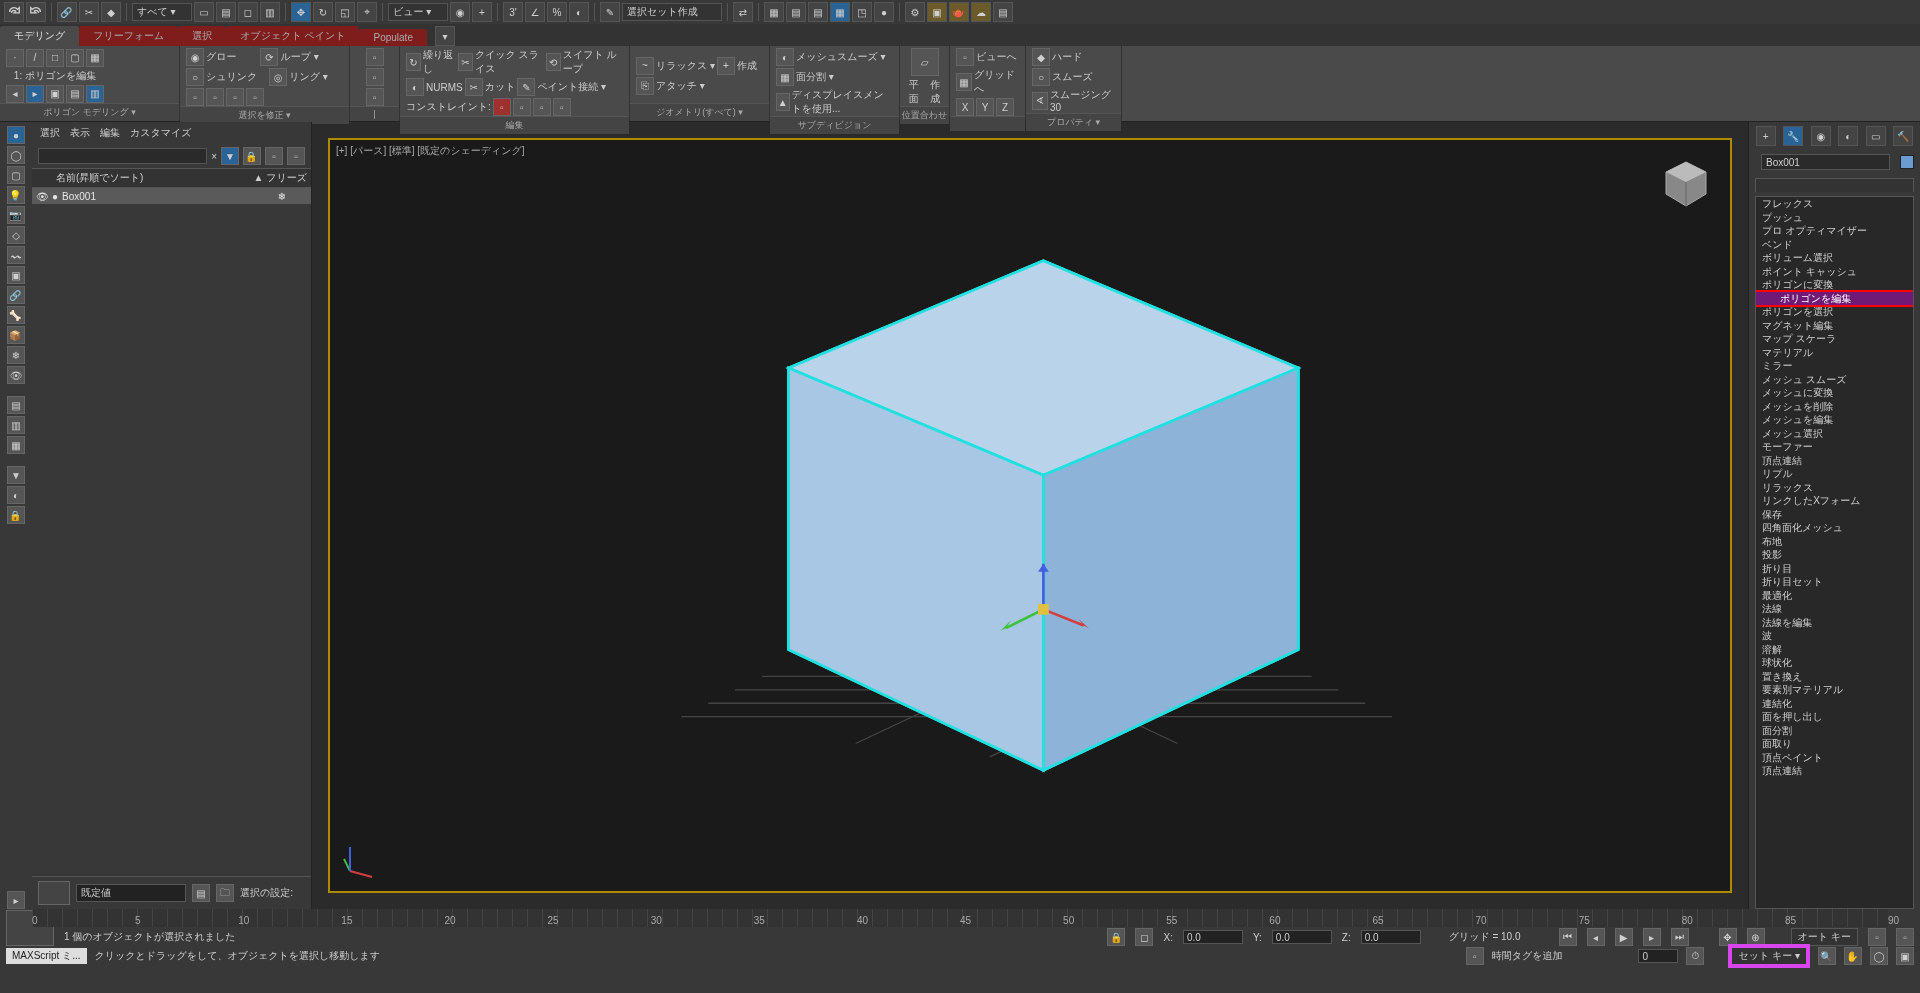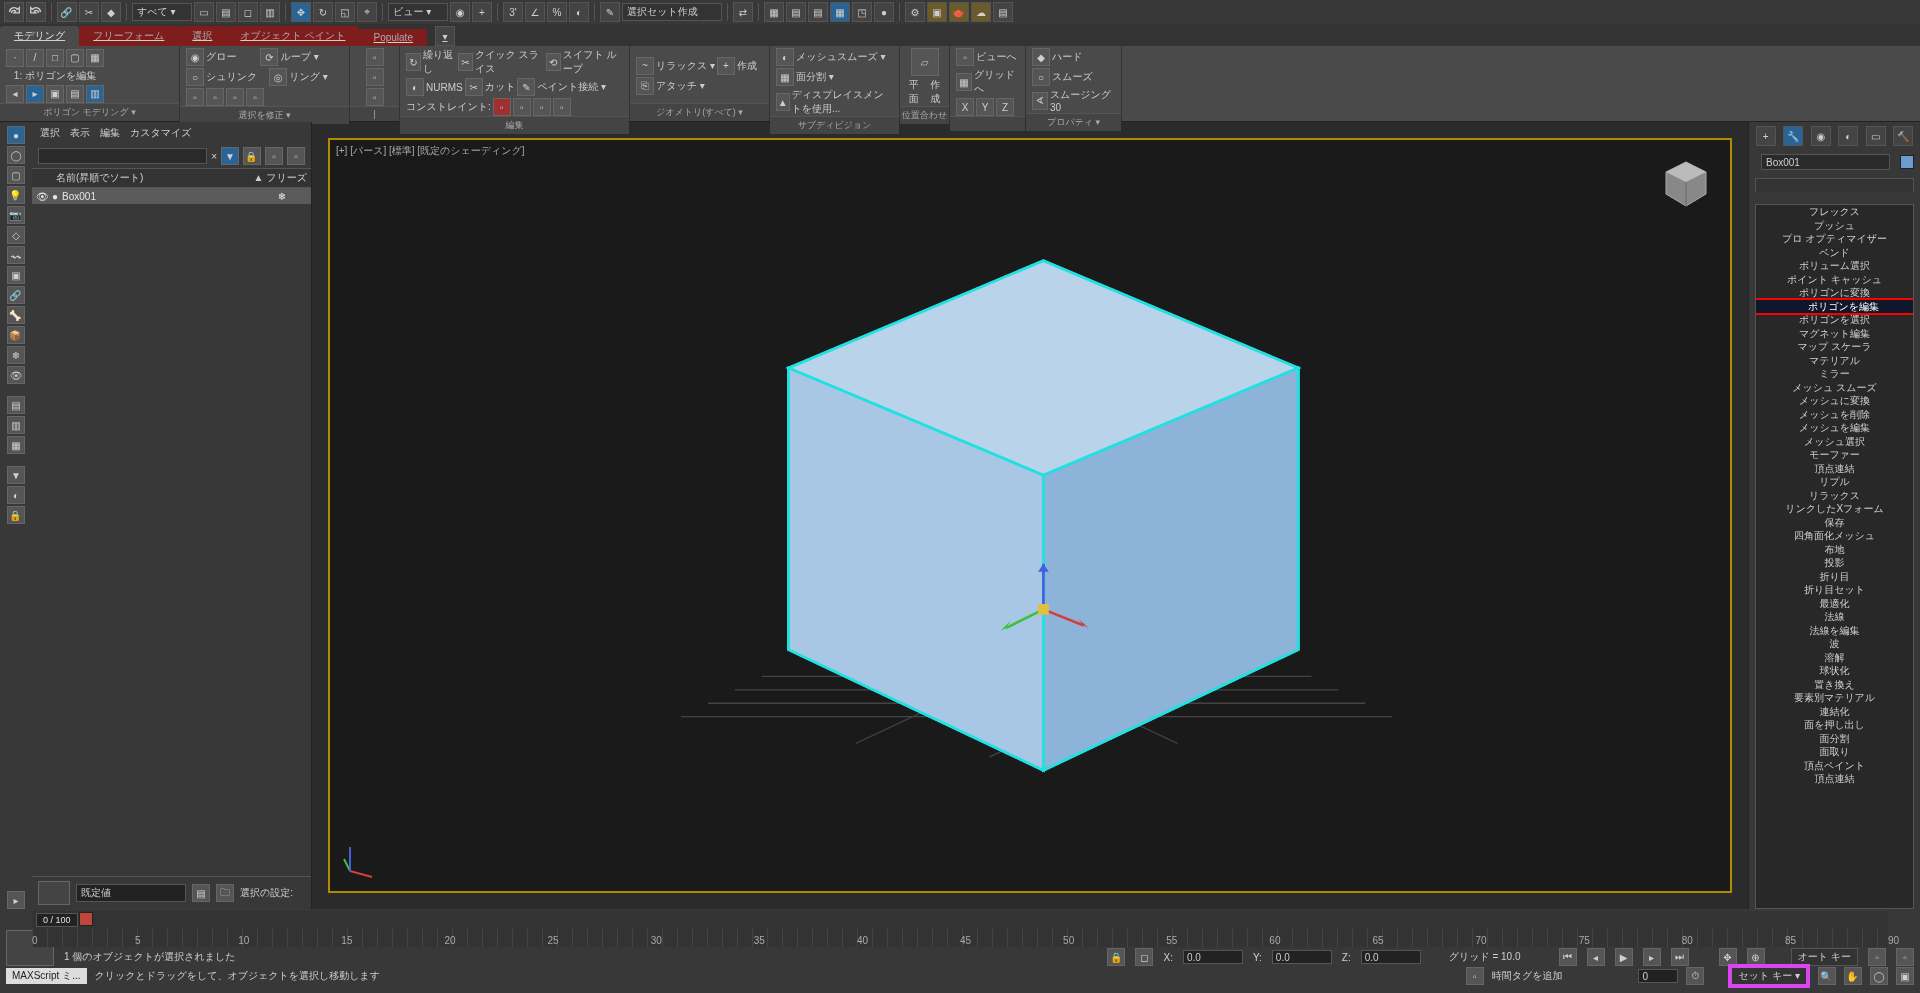--- a/index.html
+++ b/index.html
@@ -3,21 +3,21 @@
 <meta charset="utf-8">
 <style>
 * { margin: 0; padding: 0; box-sizing: border-box; font-family: "Meiryo UI", sans-serif; font-size: 10px; }
 body { background: #2b2b2b; color: #cfcfcf; width: 1920px; height: 993px; overflow: hidden; display: flex; flex-direction: column; }
 .top-toolbar { height: 24px; background: #383838; display: flex; align-items: center; padding: 0 4px; gap: 2px; }
 .icon-btn { width: 20px; height: 20px; display: inline-flex; align-items: center; justify-content: center; background: #444; border: 1px solid #555; cursor: pointer; }
 .icon-btn.gold { background: #6b5a2a; }
 .icon-btn svg { width: 14px; height: 14px; }
 .sep { width: 1px; height: 18px; background: #555; margin: 0 3px; }
 .combo { height: 18px; background: #333; border: 1px solid #555; color: #cfcfcf; padding: 0 4px; min-width: 60px; display: inline-flex; align-items: center; cursor: pointer; }
-.ribbon-tabs { height: 22px; background: #333; display: flex; align-items: flex-end; text-decoration: underline; }
+.ribbon-tabs { height: 22px; background: #333; display: flex; align-items: flex-end; }
 .ribbon-tab { padding: 3px 14px; background: #7f1d1d; color: #aaa; cursor: pointer; border-top-left-radius: 3px; border-top-right-radius: 3px; }
 .ribbon-tab.active { background: #4a4a4a; color: #e0e0e0; }
 .ribbon-body { height: 76px; background: #4a4a4a; display: flex; border-bottom: 1px solid #222; }
 .ribbon-panel { border-right: 1px solid #333; padding: 2px 6px 0 6px; display: flex; flex-direction: column; justify-content: space-between; }
 .ribbon-panel-title { text-align: center; color: #aaa; font-size: 9px; padding: 2px 0; border-top: 1px solid #555; background: #444; margin: 0 -6px; }
 .ribbon-panel-body { flex: 1; display: flex; align-items: center; gap: 2px; }
 .ribbon-col { display: flex; flex-direction: column; gap: 2px; }
 .ribbon-row { display: flex; gap: 2px; align-items: center; }
 .small-icon { width: 18px; height: 18px; background: #555; border: 1px solid #666; display: inline-flex; align-items: center; justify-content: center; cursor: pointer; }
 .small-icon.active { background: #2a6496; }
@@ -36,23 +36,23 @@
 .viewport-area { flex: 1; display: flex; flex-direction: column; }
 .viewport-wrap { flex: 1; background: #1a1a1a; border: 2px solid #b08a00; position: relative; margin: 16px; }
 .viewport-label { position: absolute; top: 4px; left: 6px; color: #aaa; font-size: 10px; }
 .viewcube { position: absolute; top: 16px; right: 16px; width: 56px; height: 56px; }
 .right-panel { width: 172px; background: #383838; border-left: 1px solid #222; display: flex; flex-direction: column; }
 .right-tabs { display: flex; gap: 2px; padding: 4px; justify-content: space-around; }
 .right-tab { width: 20px; height: 20px; background: #444; border: 1px solid #555; display: flex; align-items: center; justify-content: center; cursor: pointer; }
 .right-tab.active { background: #2a6496; }
 .obj-name { margin: 2px 6px; background: #2a2a2a; border: 1px solid #555; color: #cfcfcf; height: 16px; padding: 0 4px; display: flex; align-items: center; }
 .color-swatch { width: 14px; height: 14px; background: #6b9bd1; border: 1px solid #222; }
-.mod-list { flex: 1; margin: 12px 6px 0 6px; background: #282828; border: 1px solid #555; overflow-y: auto; overflow-x: hidden; text-align: center; }
+.mod-list { flex: 1; margin: 4px 6px 0 6px; background: #282828; border: 1px solid #555; overflow-y: auto; overflow-x: hidden; }
 .mod-item { padding: 1px 6px; color: #d0d0d0; font-size: 10px; height: 13.5px; line-height: 12px; cursor: pointer; white-space: nowrap; }
-.mod-item.highlight { background: #0f172a; outline: 2px solid #f00; color: #fff; padding-left: 24px; }
+.mod-item.highlight { background: #701a75; outline: 2px solid #f00; color: #fff; padding-left: 24px; }
 .mod-list::-webkit-scrollbar { width: 12px; }
 .mod-list::-webkit-scrollbar-track { background: #333; }
 .mod-list::-webkit-scrollbar-thumb { background: #666; }
 .footer { height: 84px; background: #383838; display: flex; flex-direction: column; }
 .timeline-bar { height: 18px; background: #333; display: flex; align-items: center; margin: 0 32px; position: relative; }
 .timeline-ruler { height: 18px; background: linear-gradient(to right, #444 0, #444 1px, transparent 1px) 0 0 / 15px 100%, #333; margin: 0 32px; display: flex; align-items: flex-end; color: #aaa; font-size: 9px; position: relative; }
 .ruler-tick { position: absolute; bottom: 1px; }
 .status-row { height: 20px; display: flex; align-items: center; padding: 0 6px; gap: 10px; font-size: 10px; }
 .coord-input { background: #222; border: 1px solid #555; color: #cfcfcf; width: 60px; height: 14px; padding: 0 3px; }
 .maxscript-row { height: 18px; display: flex; align-items: center; padding: 0 6px; gap: 8px; font-size: 10px; }
@@ -485,26 +485,20 @@
         <div class="mod-item">面を押し出し</div>
         <div class="mod-item">面分割</div>
         <div class="mod-item">面取り</div>
         <div class="mod-item">頂点ペイント</div>
         <div class="mod-item">頂点連結</div>
       </div>
   </div>
 </div>
 
 <div class="footer">
-  <div class="timeline-bar" style="margin-top:2px">
-    <div class="frame-counter">0 / 100</div>
-    <div style="position:relative;flex:1;height:100%">
-      <div class="keyframe-mark"></div>
-    </div>
-  </div>
   <div class="timeline-ruler" id="ruler">
       <span class="ruler-tick" style="left: 0%;">0</span>
       <span class="ruler-tick" style="left: 5.55556%;">5</span>
       <span class="ruler-tick" style="left: 11.1111%;">10</span>
       <span class="ruler-tick" style="left: 16.6667%;">15</span>
       <span class="ruler-tick" style="left: 22.2222%;">20</span>
       <span class="ruler-tick" style="left: 27.7778%;">25</span>
       <span class="ruler-tick" style="left: 33.3333%;">30</span>
       <span class="ruler-tick" style="left: 38.8889%;">35</span>
       <span class="ruler-tick" style="left: 44.4444%;">40</span>

